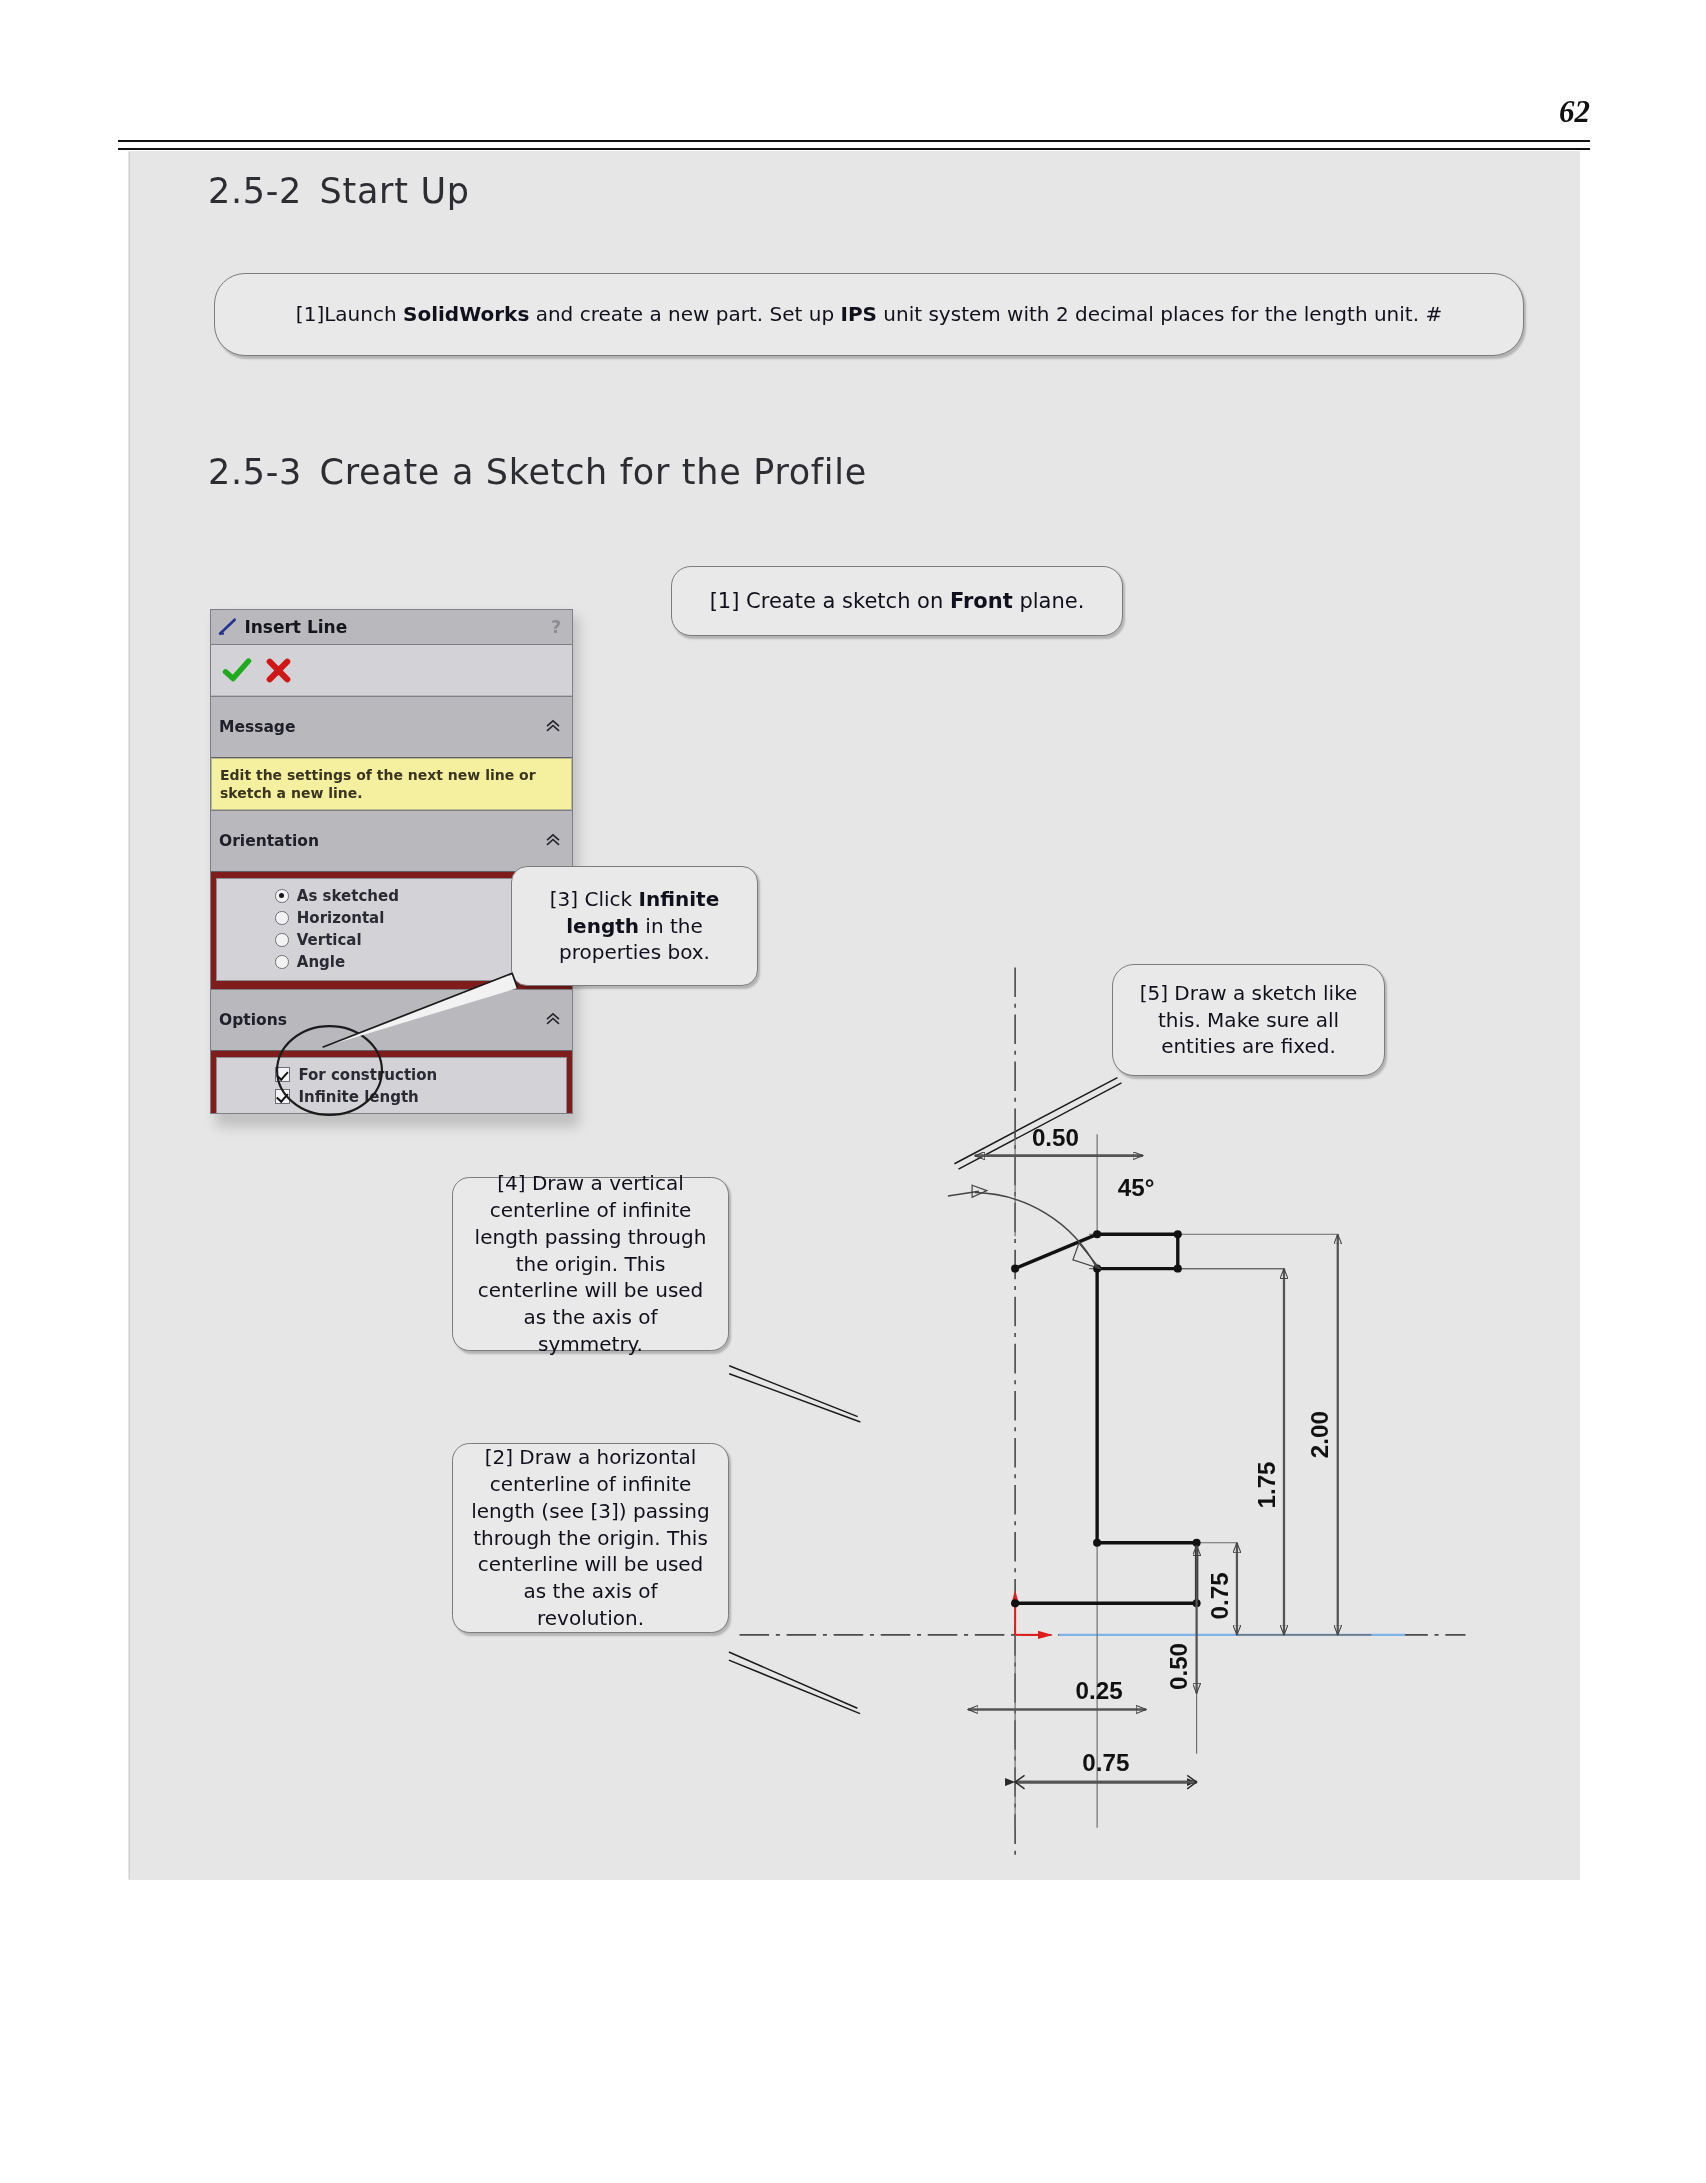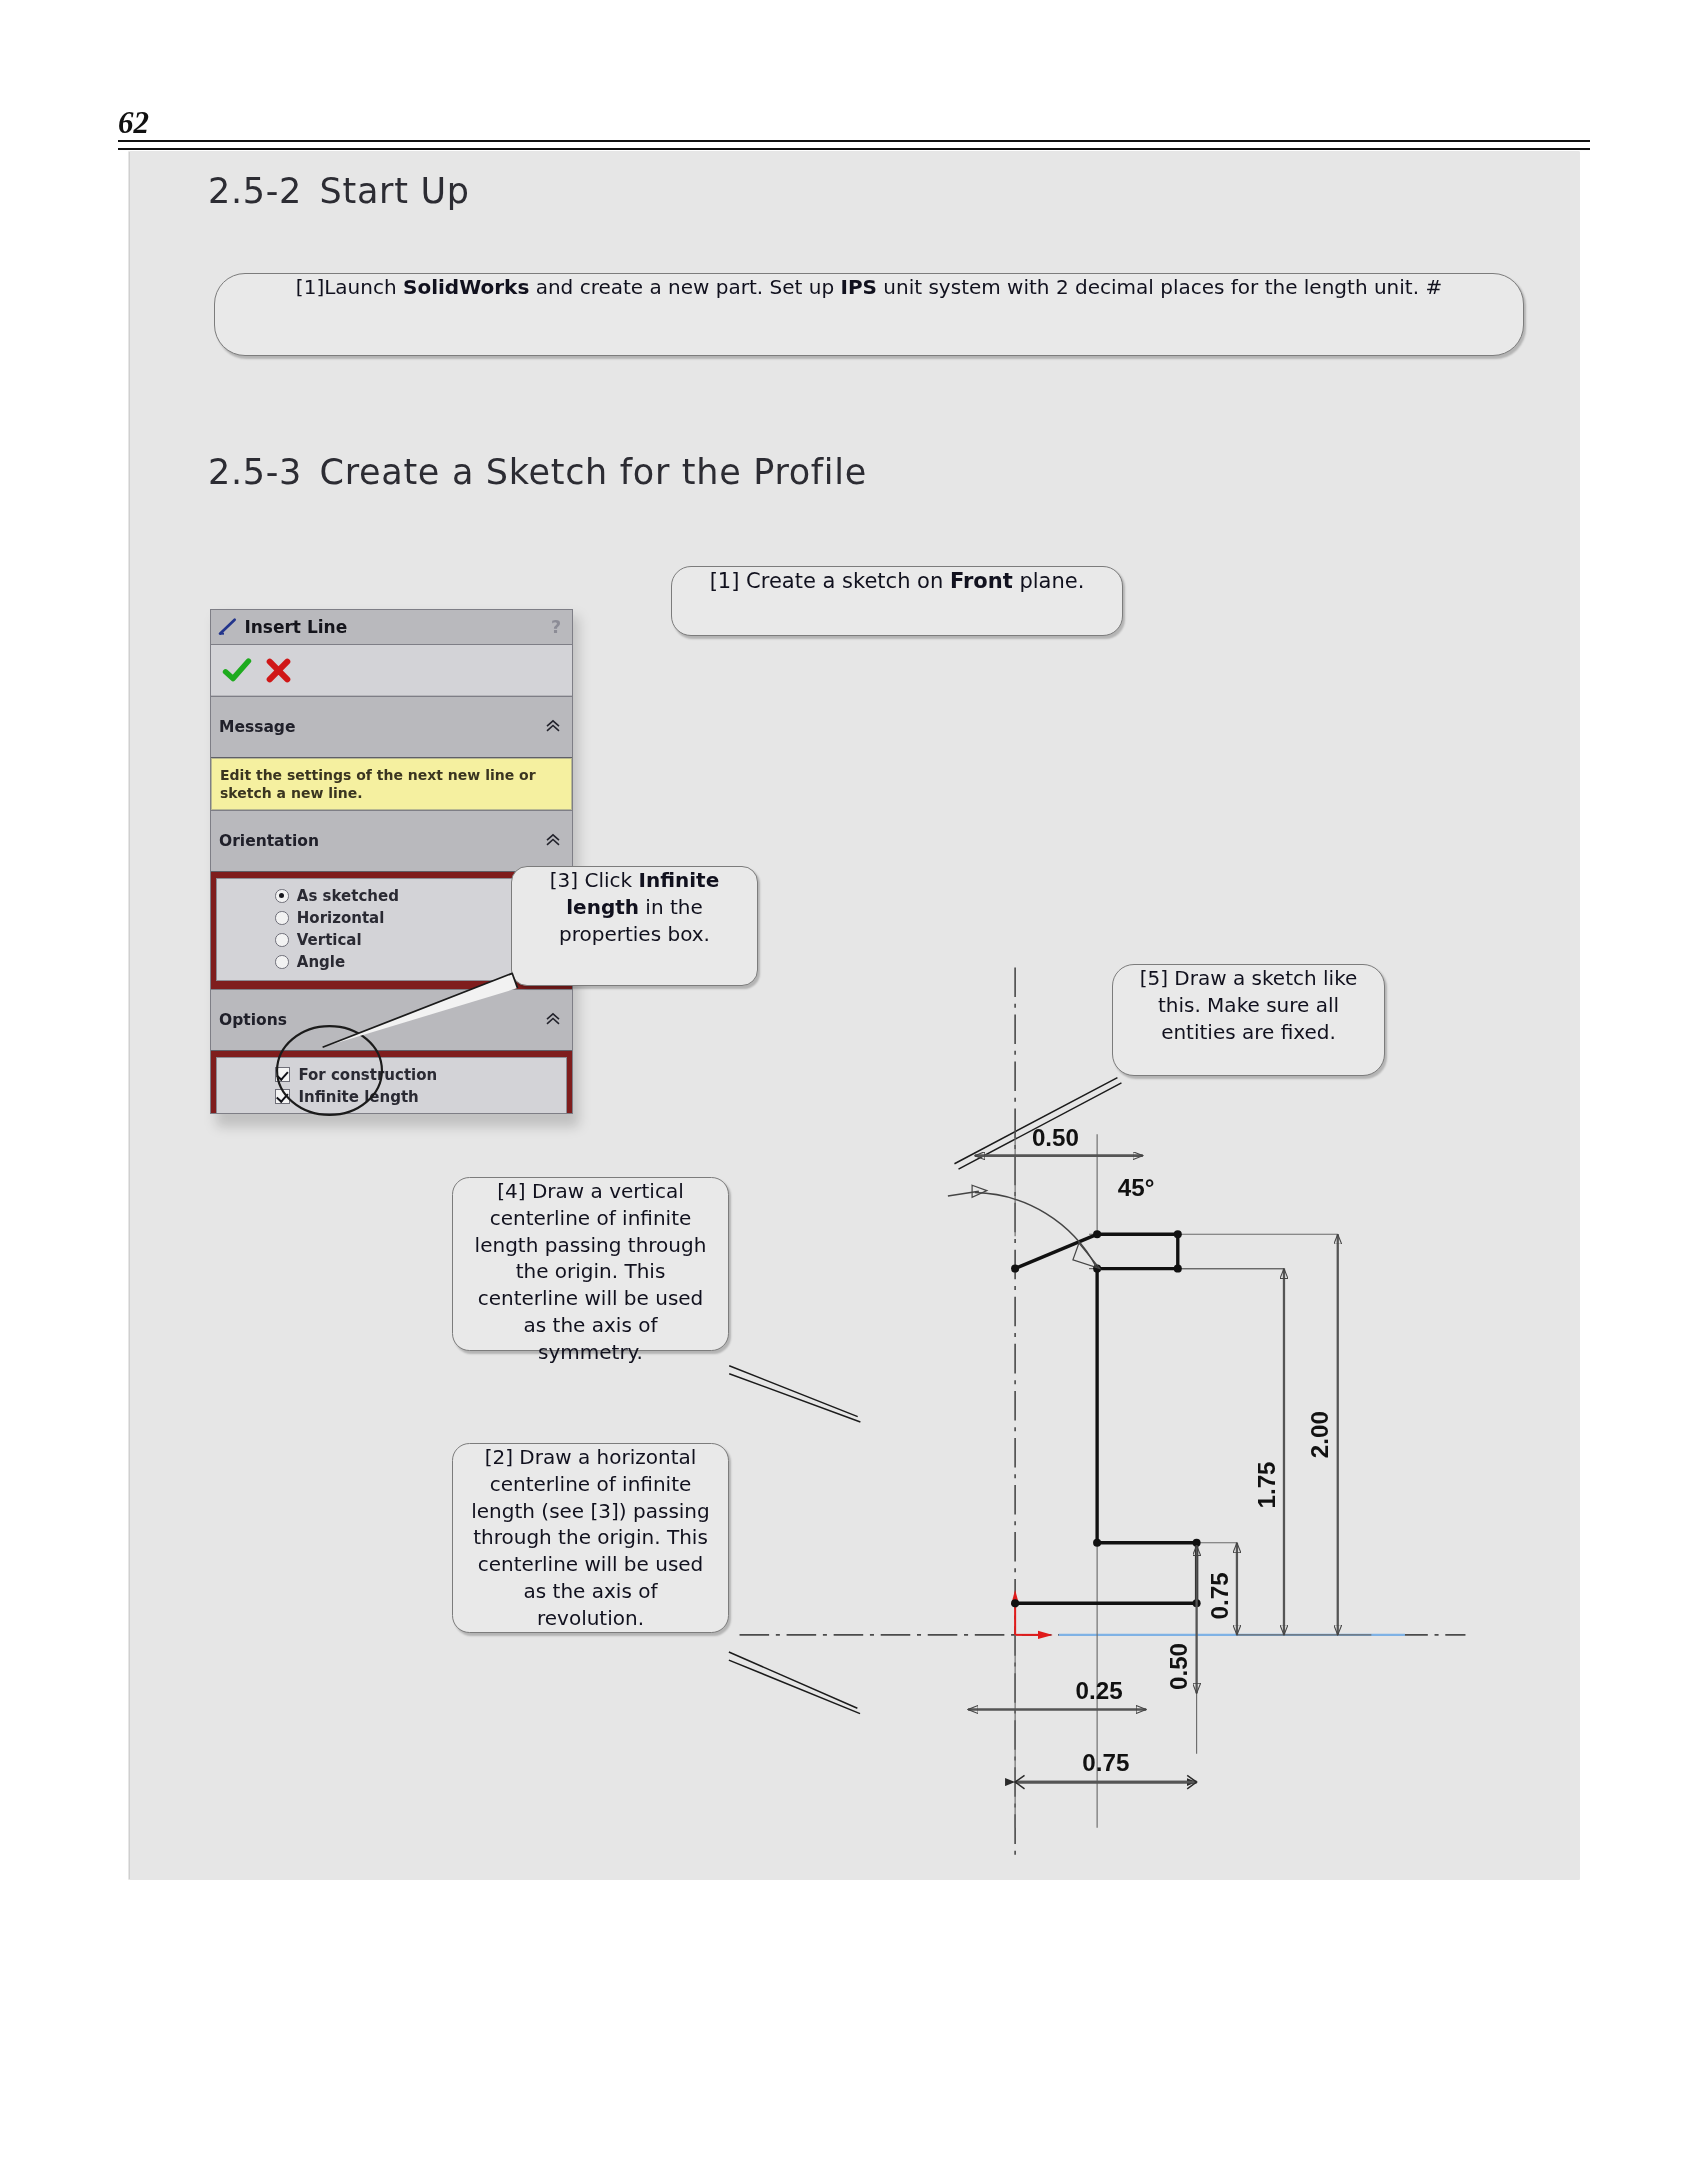--- a/index.html
+++ b/index.html
@@ -9,21 +9,21 @@
     font-family:"Liberation Sans", sans-serif;
     position:relative;
     overflow:hidden;
   }
   
   #running-head{
     position:absolute;left:118px;top:94px;width:1472px;height:47px;
     font-family:"Liberation Serif", serif;
     font-style:italic;font-weight:bold;
     font-size:31px;color:#111;
-    display:flex;align-items:flex-end;gap:19px;
+    display:flex;align-items:flex-end;gap:19px;flex-direction:column;
   }
   #running-head .pg{font-size:31px;}
   #rule-double{
     position:absolute;left:118px;top:140px;width:1472px;height:6px;
     border-top:2px solid #111;border-bottom:2px solid #111;
   }
   
   #content-panel{
     position:absolute;left:129px;top:152px;width:1449px;height:1727px;
     background:#e6e6e6;
@@ -42,21 +42,21 @@
   #heading-252{left:208px;top:171px;}
   #heading-253{left:208px;top:452px;}
   
   .callout{
     position:absolute;
     background:#e9e9e9;
     border:1.3px solid #7c7c7c;
     border-radius:23px;
     box-shadow:2px 2.7px 2px rgba(0,0,0,.22);
     box-sizing:border-box;
-    display:flex;justify-content:center;
+    display:flex;align-items:center;justify-content:center;
     color:#11111e;
     font-family:"DejaVu Sans", sans-serif;
   }
   .callout .txt{padding:0 17.5px;line-height:1.34;}
   .callout b{font-weight:bold;}
   
   #callout-launch{
     left:214px;top:273px;width:1310px;height:83px;
     border-radius:31px;font-size:20px;
   }

